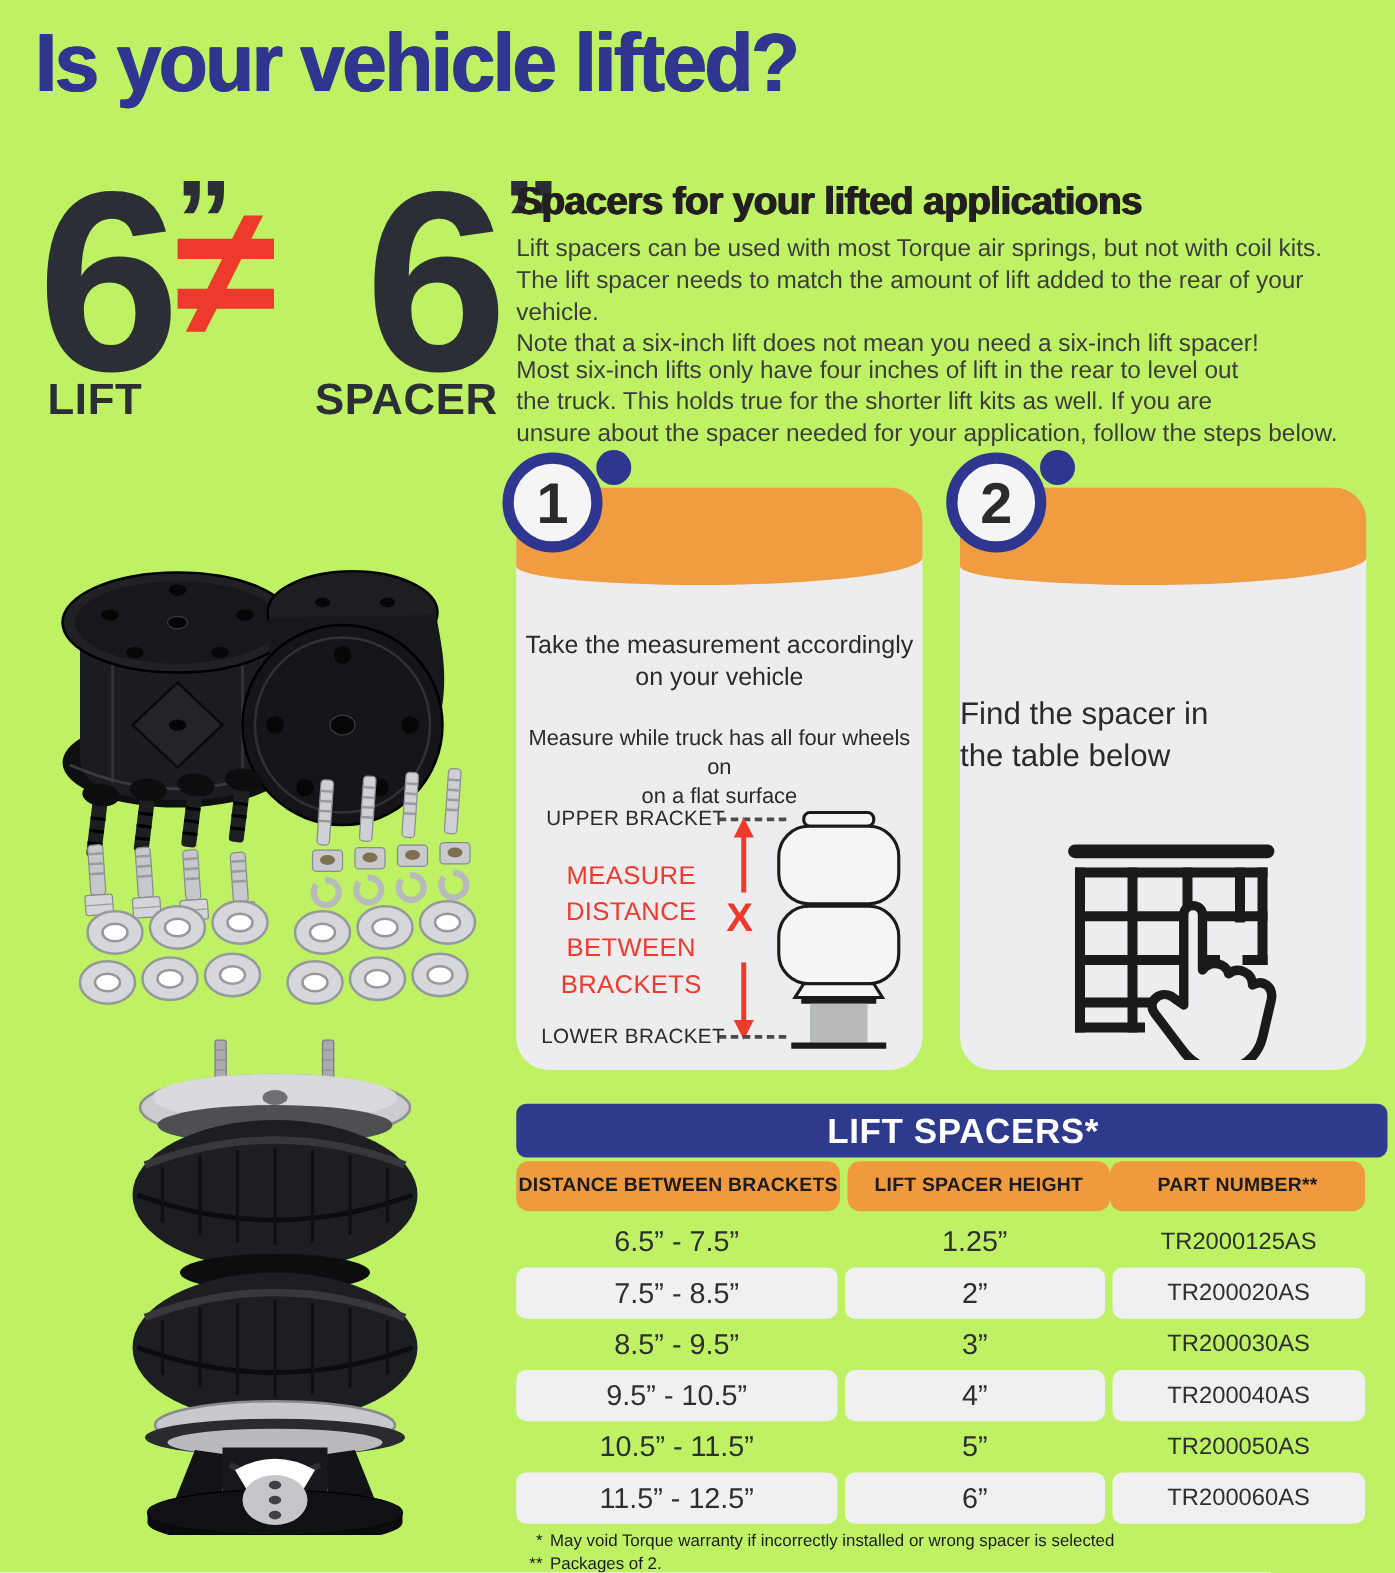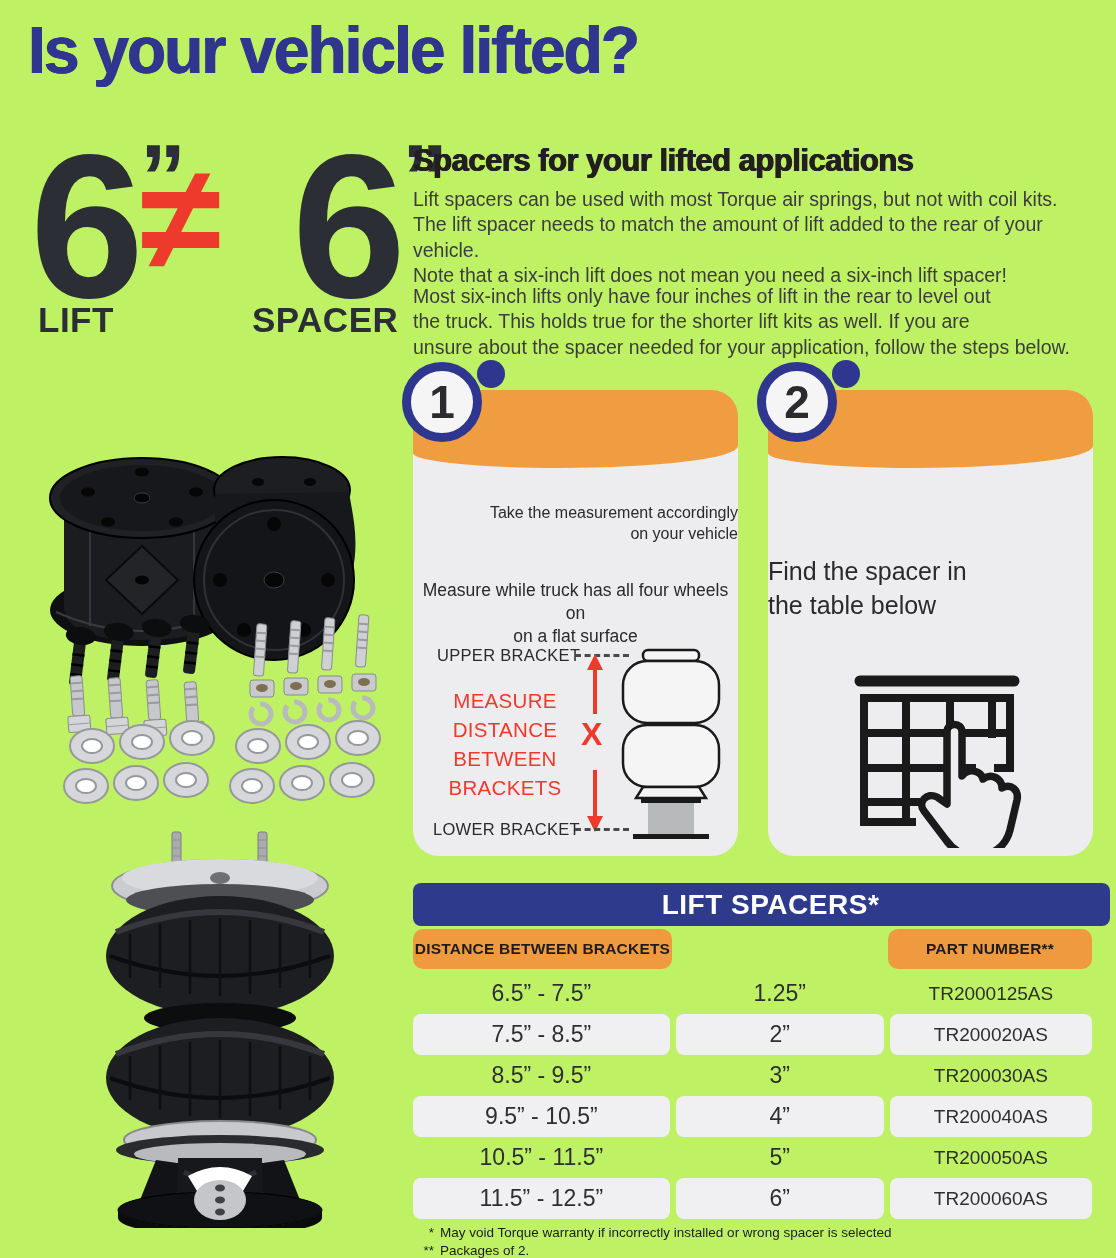--- a/index.html
+++ b/index.html
@@ -31,21 +31,21 @@
   .card1{left:413px;} .card2{left:768px;}
   .card-head{position:absolute;left:0;top:0;right:0;height:78px;background:#f09c41;
              border-radius:26px 26px 55% 45% / 26px 26px 22px 15px;}
   .badge{position:absolute;width:80px;height:80px;border-radius:50%;background:#f6f5f6;
          border:9px solid #2e3690;box-sizing:border-box;display:flex;align-items:center;
          justify-content:center;font-size:46px;font-weight:bold;color:#2b2b2e;z-index:3;}
   .b1{left:402px;top:362px;} .b2{left:757px;top:362px;}
   .badge-dot{position:absolute;width:28px;height:28px;border-radius:50%;background:#2e3690;z-index:2;}
   .d1{left:477px;top:360px;} .d2{left:832px;top:360px;}
 
-  .c1-t1{position:absolute;left:0;right:0;top:113px;text-align:right;font-size:16px;color:#2a2a2c;line-height:1.3;}
+  .c1-t1{position:absolute;left:0;right:0;top:113px;text-align:center;font-size:20px;color:#2a2a2c;line-height:1.3;}
   .c1-t2{position:absolute;left:0;right:0;top:189px;text-align:center;font-size:17.5px;color:#2a2a2c;line-height:1.3;}
 
   .diag{position:absolute;left:0;top:250px;right:0;height:206px;font-size:16.5px;color:#2a2a2c;}
   .diag-label{position:absolute;letter-spacing:0.3px;}
   .lbl-upper{left:24px;top:6px;} .lbl-lower{left:20px;top:180px;}
   .dash{position:absolute;width:54px;border-top:3.5px dashed #4a4a4c;}
   .dash-upper{left:162px;top:14px;} .dash-lower{left:162px;top:188px;}
   .measure{position:absolute;left:14px;top:46px;width:156px;text-align:center;color:#ee3a2c;
            font-size:20.5px;line-height:1.42;letter-spacing:0.3px;}
   .xmark{position:absolute;left:168px;top:76px;font-size:32px;font-weight:bold;color:#ee3a2c;}
@@ -173,20 +173,21 @@
     </svg>
   </div>
 
   <div class="badge-dot d1"></div>
   <div class="badge b1">1</div>
   <div class="badge-dot d2"></div>
   <div class="badge b2">2</div>
 
   <div class="abs tbl-title">LIFT SPACERS*</div>
   <div class="colh colh1">DISTANCE BETWEEN BRACKETS</div>
+  <div class="colh colh2">LIFT SPACER HEIGHT</div>
   <div class="colh colh3">PART NUMBER**</div>
 
   <div class="abs rows">
     <div class="row">
       <div class="cell cc1">6.5” - 7.5”</div>
       <div class="cell cc2">1.25”</div>
       <div class="cell cc3">TR2000125AS</div>
     </div>
     <div class="row alt">
       <div class="cell cc1">7.5” - 8.5”</div>

